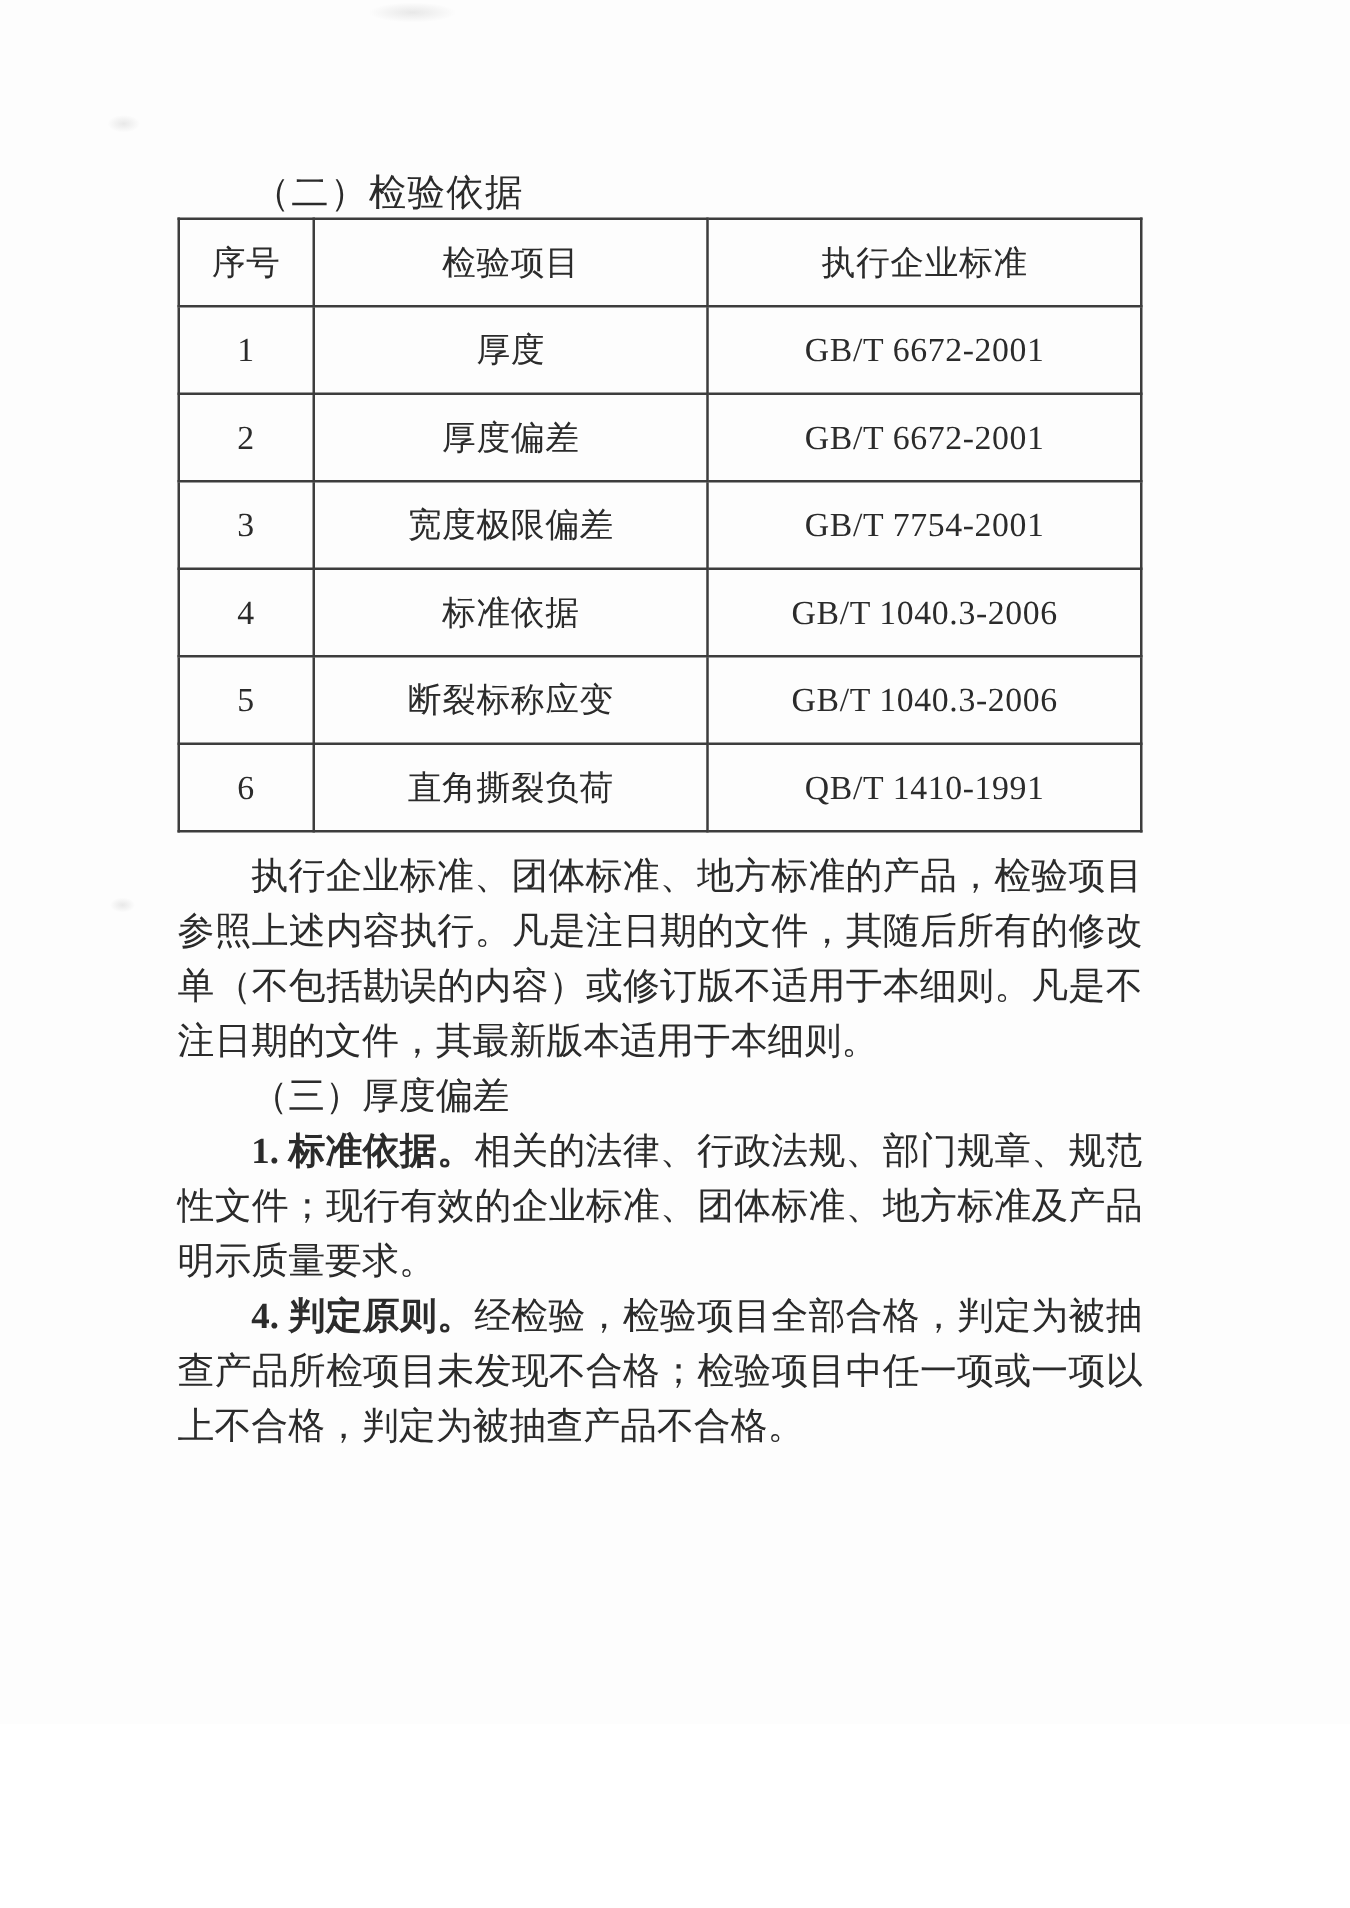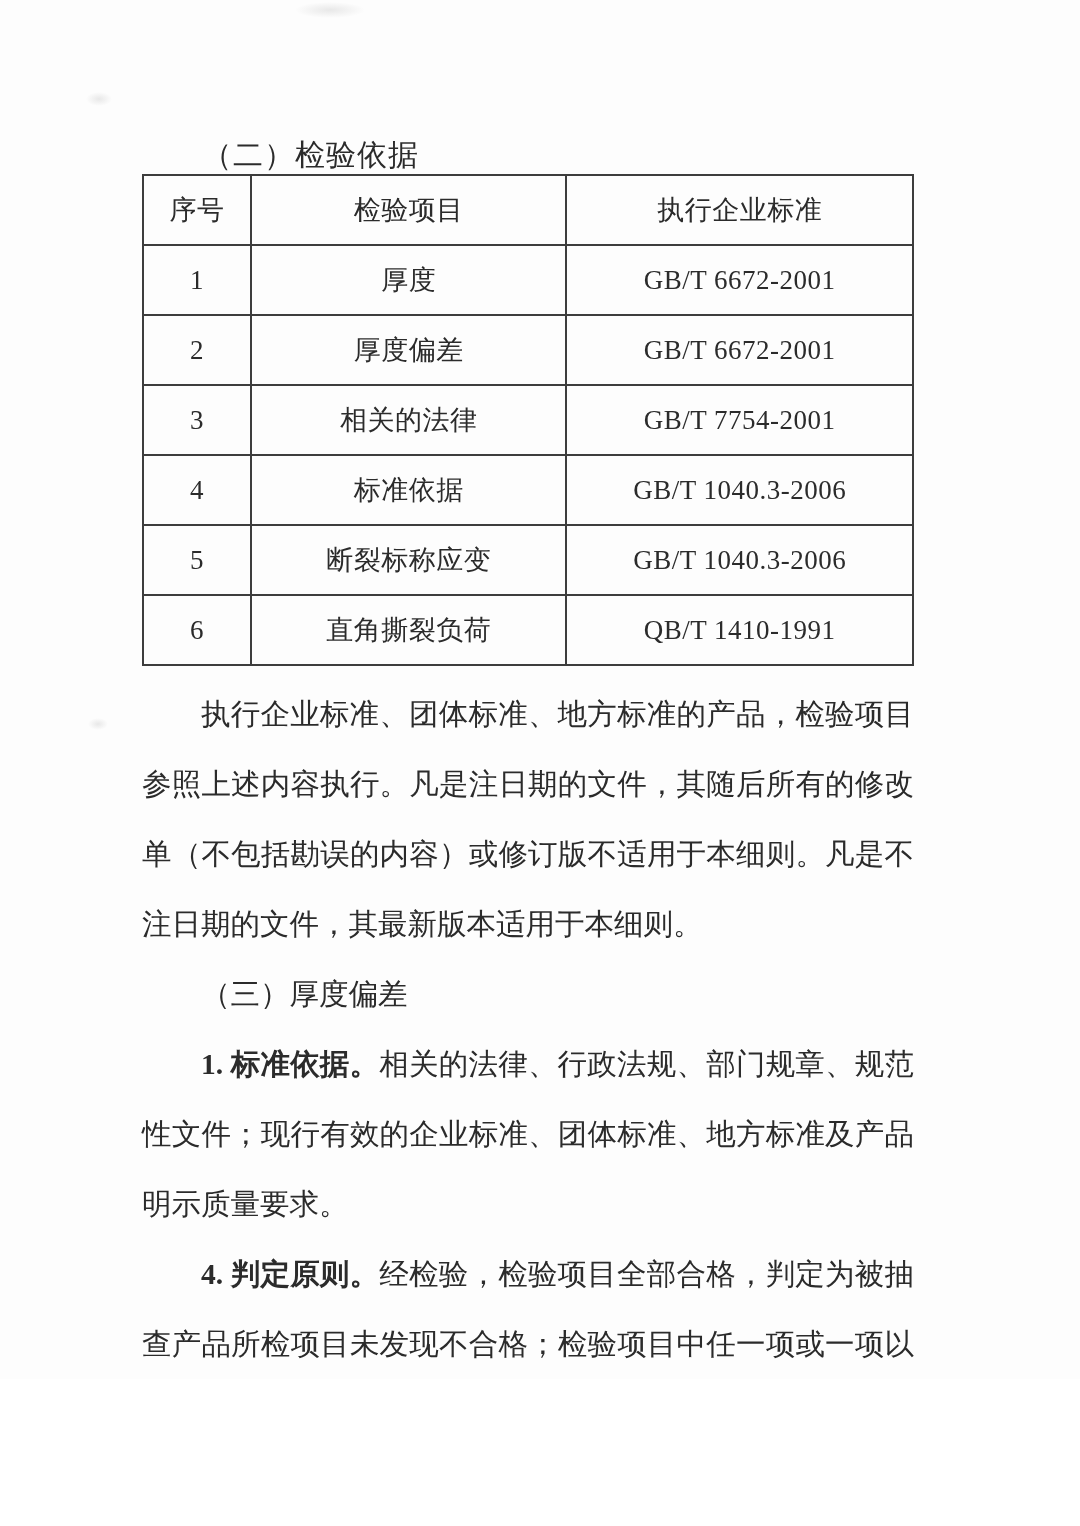--- a/index.html
+++ b/index.html
@@ -58,21 +58,21 @@
     font-size: 27px;
     letter-spacing: 0.5px;
     padding: 16px;
   }
   table.spec tr.hdr td { height: 60px; }
   table.spec tr.row td { height: 52px; }
 
   .bodytext {
     margin-top: 13px;
     font-size: 29.5px;
-    line-height: 70px;
+    line-height: 44px;
     text-align: justify;
   }
   .bodytext p { margin: 0; text-indent: 2em; }
   .b { font-weight: bold; }
 
   .page-num {
     position: absolute;
     left: 146px;
     top: 1398px;
     font-size: 18px;
@@ -125,21 +125,21 @@
           <td>厚度</td>
           <td>GB/T 6672-2001</td>
         </tr>
         <tr class="row">
           <td>2</td>
           <td>厚度偏差</td>
           <td>GB/T 6672-2001</td>
         </tr>
         <tr class="row">
           <td>3</td>
-          <td>相关的法律</td>
+          <td>宽度极限偏差</td>
           <td>GB/T 7754-2001</td>
         </tr>
         <tr class="row">
           <td>4</td>
           <td>标准依据</td>
           <td>GB/T 1040.3-2006</td>
         </tr>
         <tr class="row">
           <td>5</td>
           <td>断裂标称应变</td>

